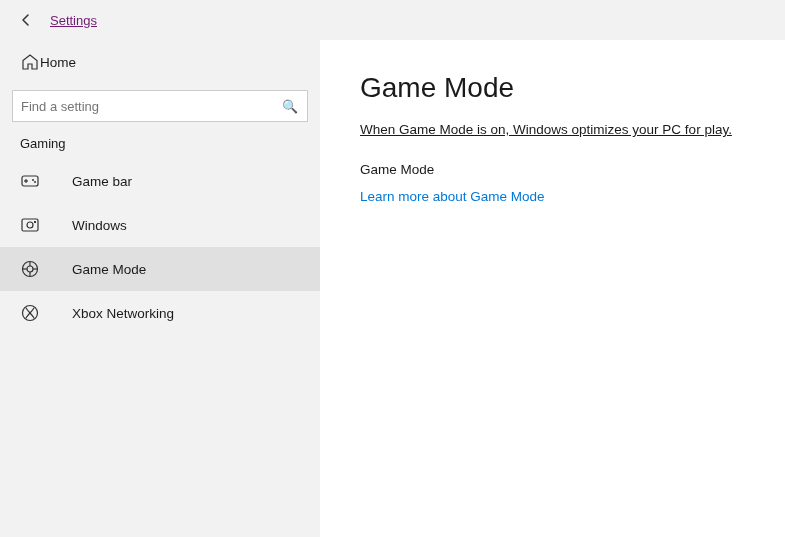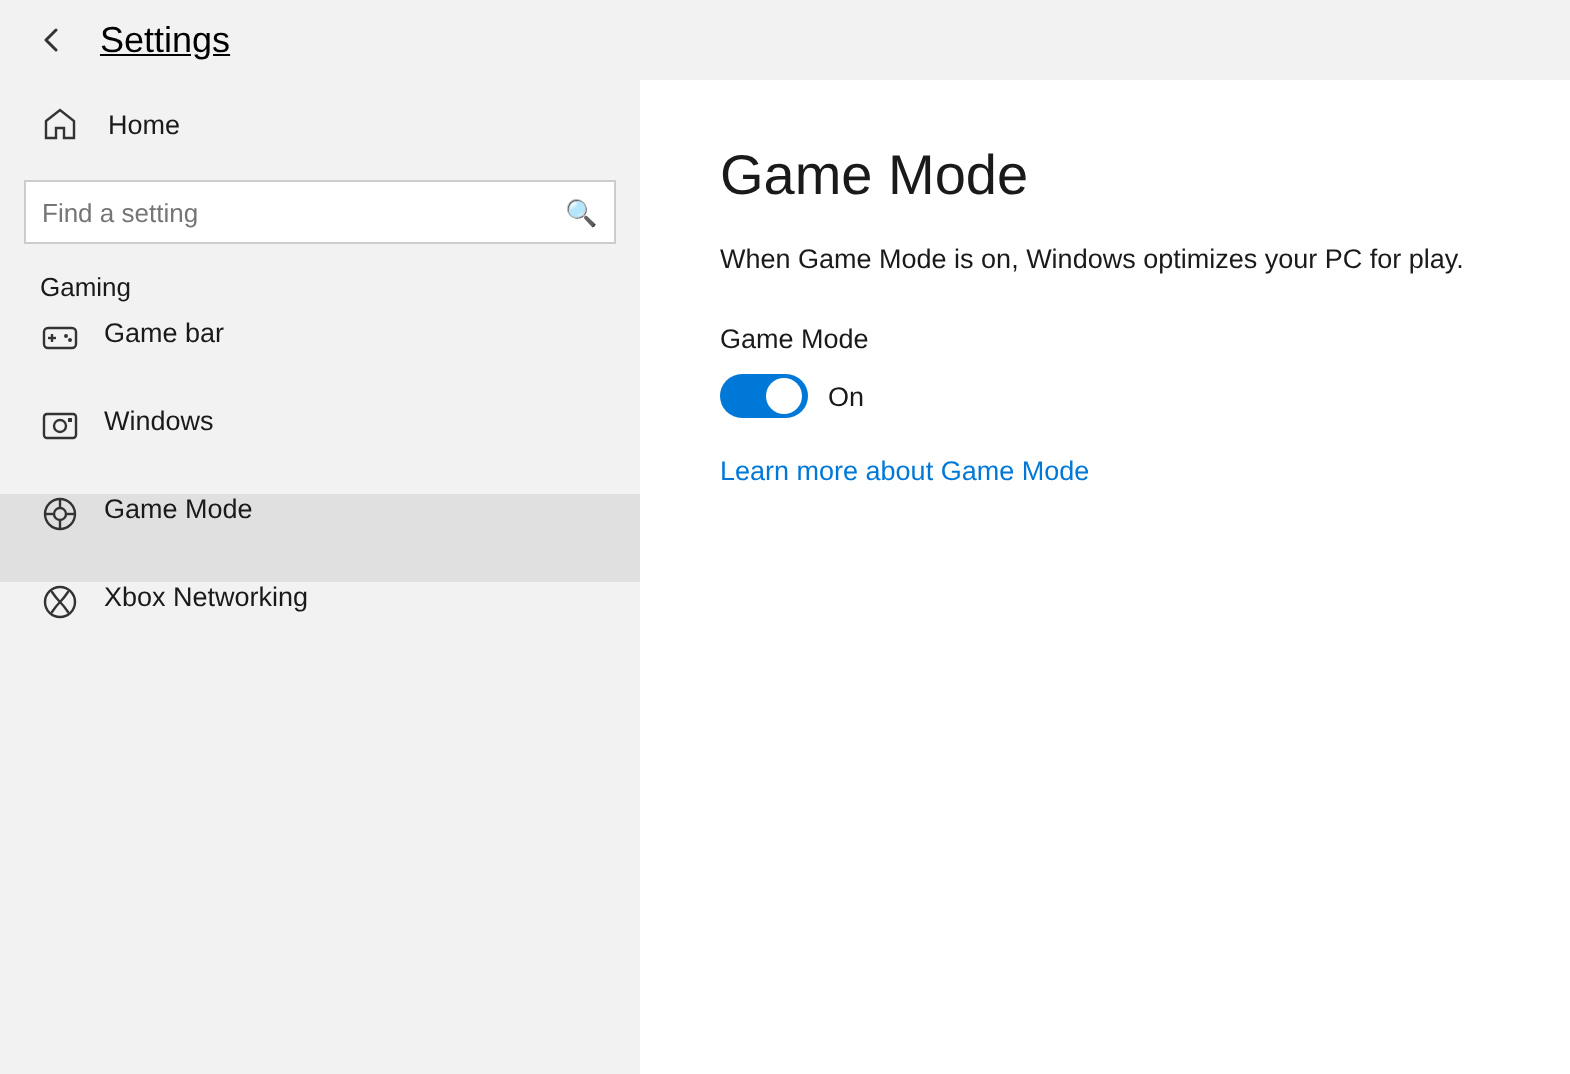--- a/index.html
+++ b/index.html
@@ -28,22 +28,22 @@
       height: 28px;
       display: flex;
       align-items: center;
       justify-content: center;
       cursor: pointer;
       border-radius: 2px;
       font-size: 14px;
       color: #333;
     }
     .titlebar-title {
-      font-size: 18px;
-      color: #000000;
+      font-size: 13px;
+      color: #701a75;
       font-weight: 400;
       text-decoration: underline;
     }
 
     
     .main-layout {
       display: flex;
       flex: 1;
       overflow: hidden;
     }
@@ -83,46 +83,46 @@
 
     .sidebar-section-label {
       font-size: 13px;
       font-weight: 400;
       color: #1a1a1a;
       padding: 0 20px 8px 20px;
     }
 
     .sidebar-item {
       display: flex;
-      align-items: flex-start;
+      align-items: center;
       height: 44px;
       padding: 0 20px;
       cursor: pointer;
-      gap: 12px;
+      gap: 32px;
       font-size: 13.5px;
       color: #1a1a1a;
     }
     .sidebar-item.active { background: #e0e0e0; }
 
     .sidebar-item-icon {
       width: 20px;
       height: 20px;
       display: flex;
       align-items: center;
       justify-content: center;
       flex-shrink: 0;
     }
 
     .home-item {
       display: flex;
       align-items: center;
       height: 44px;
       padding: 0 20px;
       cursor: pointer;
-      gap: 14px;
+      gap: 0;
       font-size: 13.5px;
       color: #1a1a1a;
     }
 
     
     .content {
       flex: 1;
       background: #fff;
       padding: 32px 40px;
       overflow-y: auto;
@@ -133,20 +133,21 @@
       font-weight: 300;
       color: #1a1a1a;
       margin-bottom: 16px;
     }
 
     .content-description {
       font-size: 13.5px;
       color: #1a1a1a;
       margin-bottom: 22px;
       line-height: 1.5;
+      text-decoration: underline;
     }
 
     .setting-label {
       font-size: 13.5px;
       color: #1a1a1a;
       margin-bottom: 10px;
     }
 
     .toggle-row {
       display: flex;
@@ -272,20 +273,16 @@
       </div>
       <span>Xbox Networking</span>
     </div>
 
   </div>
 
   <div class="content">
     <h1 class="content-title">Game Mode</h1>
     <p class="content-description">When Game Mode is on, Windows optimizes your PC for play.</p>
     <p class="setting-label">Game Mode</p>
-    <div class="toggle-row">
-      <div class="toggle-switch"></div>
-      <span class="toggle-label">On</span>
-    </div>
     <a class="learn-more-link" href="#">Learn more about Game Mode</a>
   </div>
 
 </div>
 
 </body></html>

